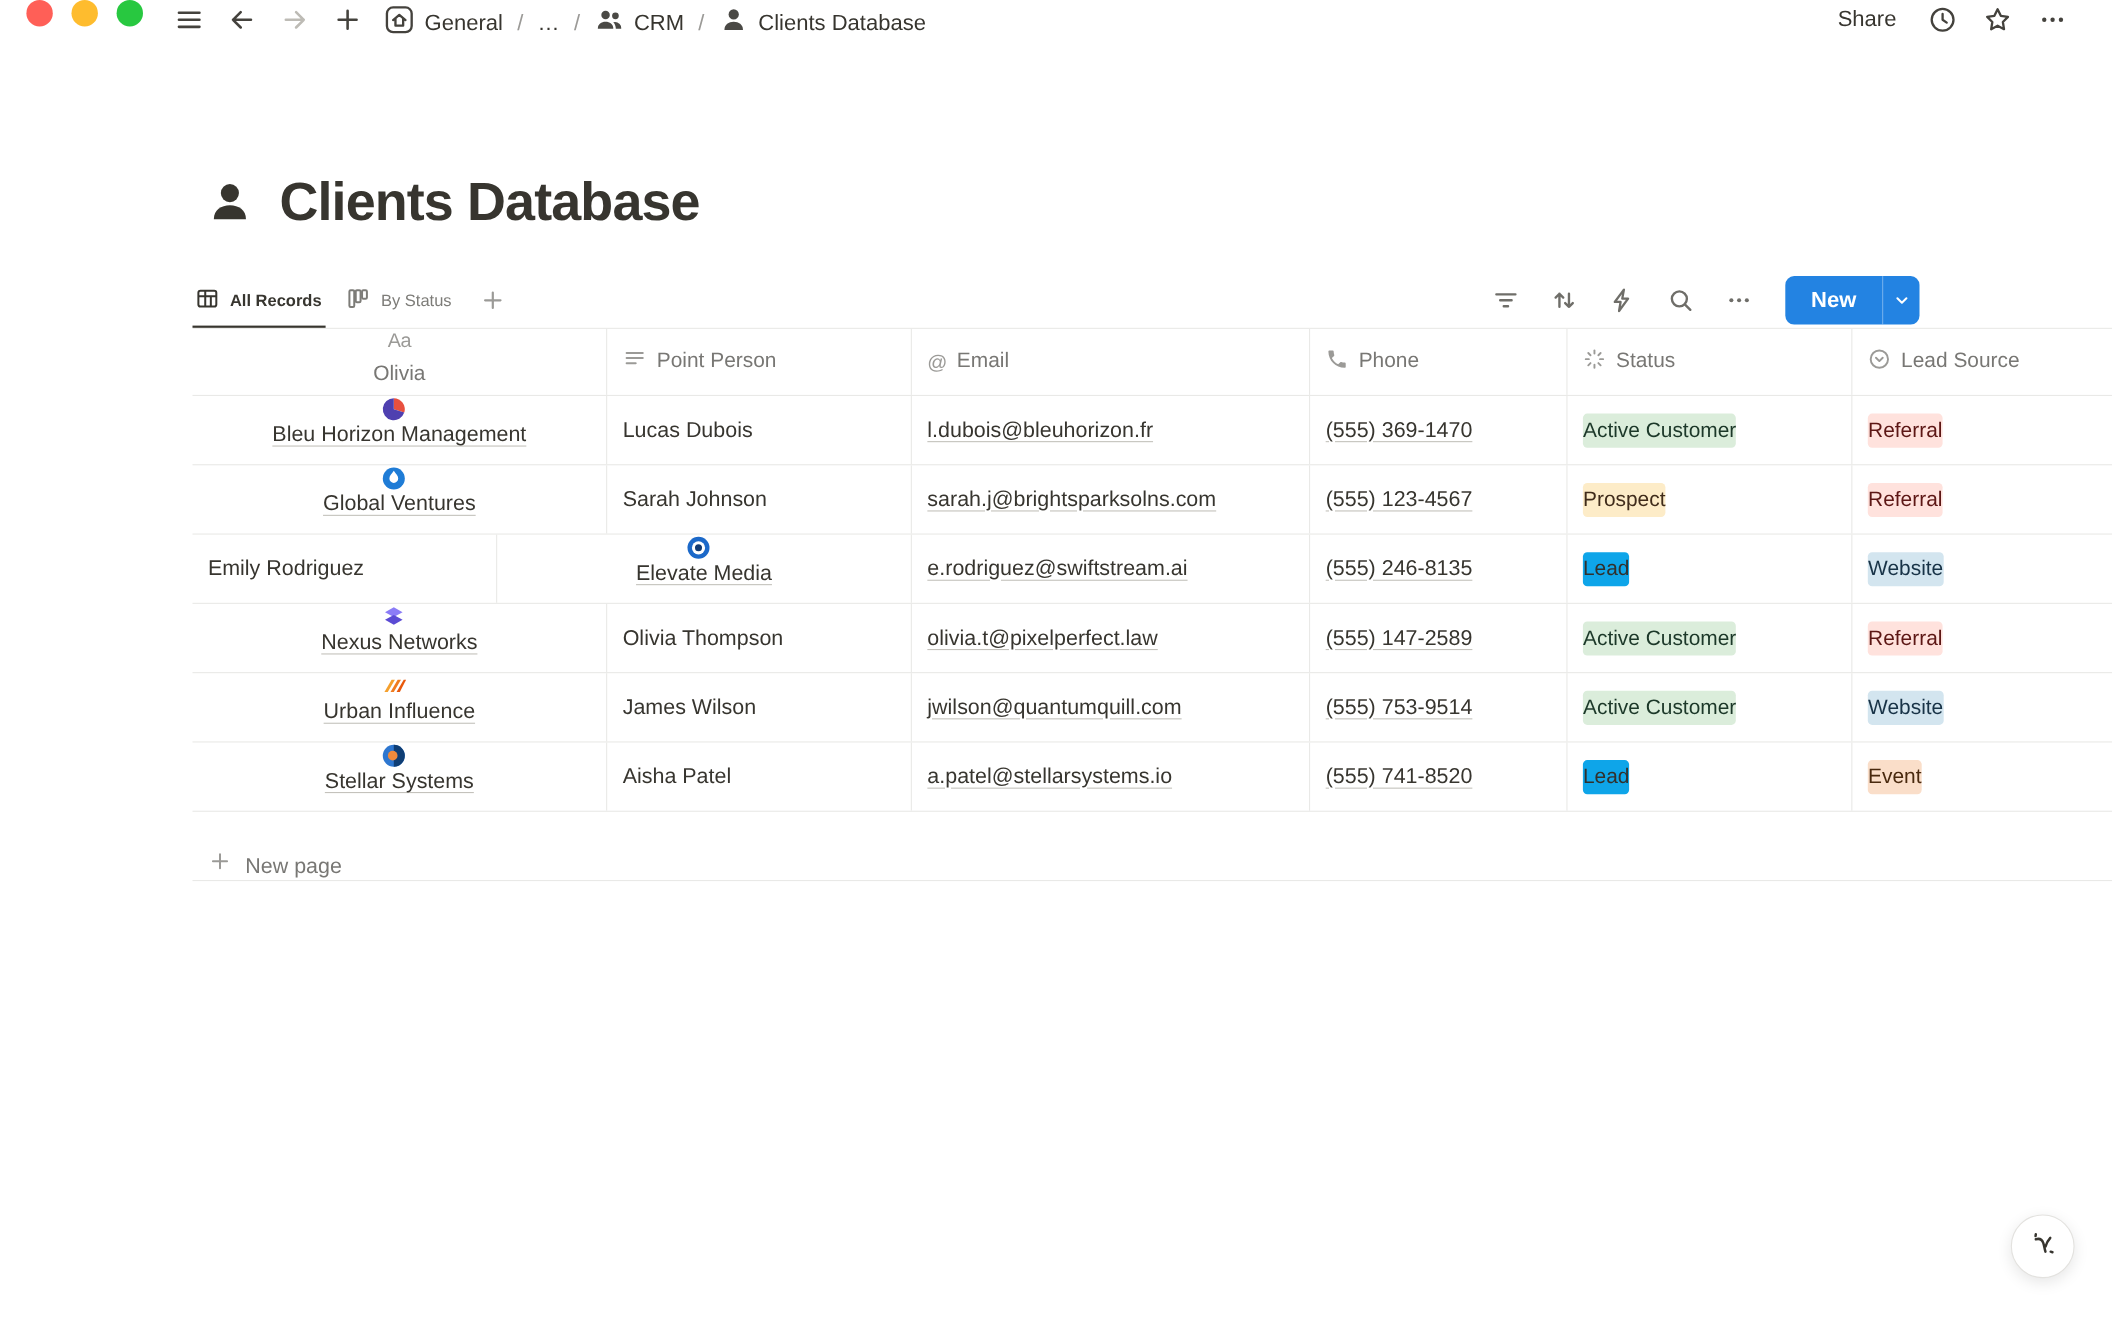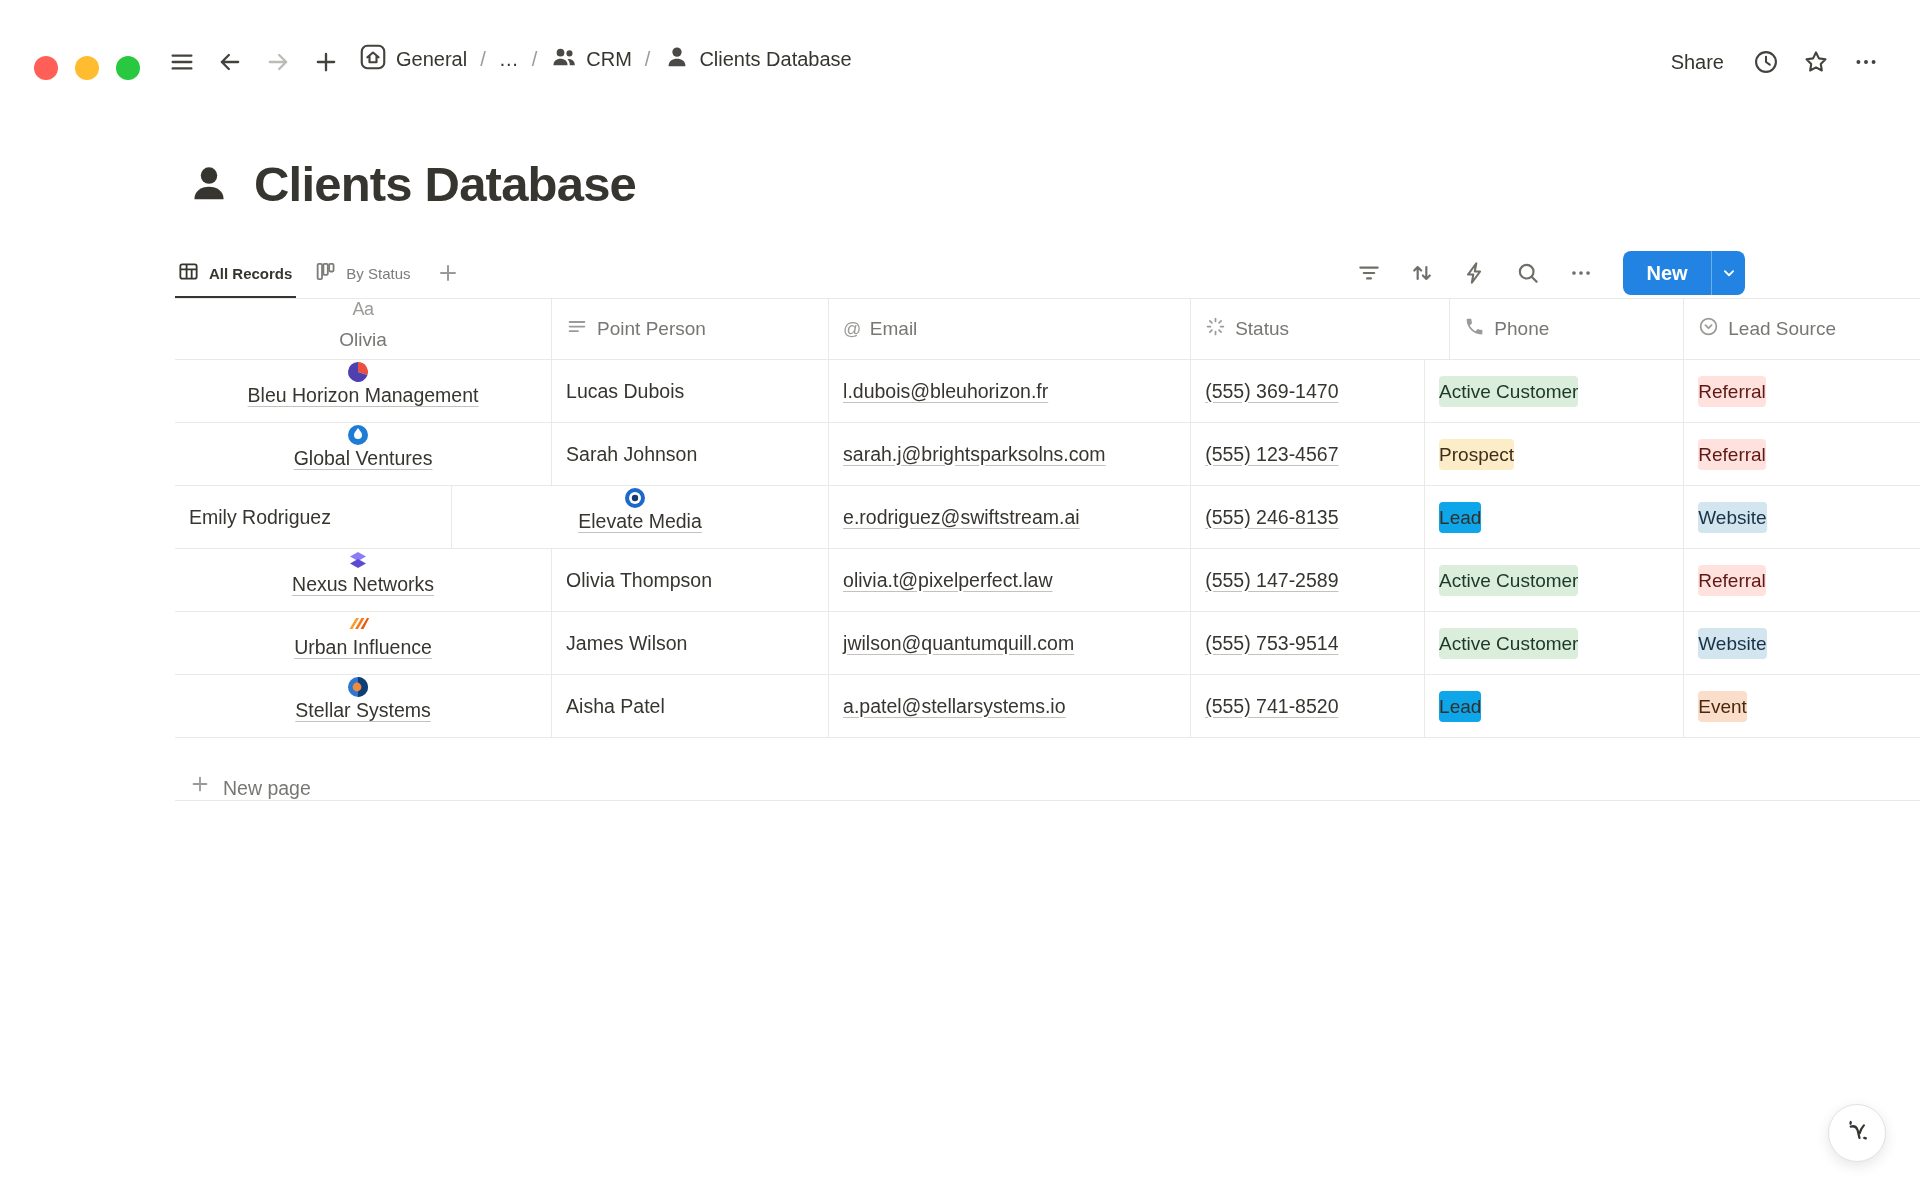--- a/index.html
+++ b/index.html
@@ -1,20 +1,20 @@
 <!DOCTYPE html>
 <html><head>
 <meta charset="utf-8">
 <style>
   * { margin:0; padding:0; box-sizing:border-box; }
   html,body { width:1920px; height:1200px; overflow:hidden; background:#fff;
     font-family:"Liberation Sans","DejaVu Sans",sans-serif; color:#37352F; }
 
   
-  .topbar { height:80px; display:flex; align-items:flex-end; padding:0 36px 0 34px; }
+  .topbar { height:80px; display:flex; align-items:flex-start; padding:0 36px 0 24px; }
   .lights { display:flex; gap:17px; align-items:center; }
   .light { width:24px; height:24px; border-radius:50%; }
   .light.red{background:#FF5F57;} .light.yellow{background:#FEBC2E;} .light.green{background:#28C840;}
   .tb-icon { display:inline-flex; align-items:center; justify-content:center;
     width:36px; height:36px; border-radius:6px; cursor:pointer; color:#44423D; }
   .tb-icon.dim { color:#BDBBB5; }
   .tb-icon svg { display:block; }
   .tb-left-icons { display:flex; align-items:center; gap:12px; margin-left:24px; }
   .breadcrumb { display:flex; align-items:center; gap:9px; margin-left:10px; font-size:20px; }
   .crumb { display:flex; align-items:center; gap:8px; padding:3px 4px; border-radius:5px; cursor:pointer; white-space:nowrap; }
@@ -265,43 +265,43 @@
         <svg width="22" height="22" viewBox="0 0 24 24" fill="none" stroke="currentColor" stroke-width="2" stroke-linecap="round">
           <path d="M4 6.5h16M4 11.5h16M4 16.5h9"></path>
         </svg>
       </span>
       <span>Point Person</span>
     </div>
     <div class="cell hcell c2">
       <span class="aa">@</span>
       <span>Email</span>
     </div>
+    <div class="cell hcell c3">
+      <span>
+        <svg width="21" height="21" viewBox="0 0 24 24" fill="currentColor">
+          <path d="M6.6 10.8c1.5 2.8 3.8 5.1 6.6 6.6l2.2-2.2c.3-.3.7-.4 1-.2 1.1.4 2.3.6 3.6.6.6 0 1 .4 1 1V20c0 .6-.4 1-1 1C10.6 21 3 13.4 3 4c0-.6.4-1 1-1h3.5c.6 0 1 .4 1 1 0 1.2.2 2.4.6 3.6.1.3 0 .7-.2 1l-2.3 2.2z"></path>
+        </svg>
+      </span>
+      <span>Phone</span>
+    </div>
     <div class="cell hcell c4">
       <span>
         <svg width="21" height="21" viewBox="0 0 24 24" stroke="currentColor" stroke-width="2" stroke-linecap="round">
           <line x1="12" y1="3" x2="12" y2="6.2"></line>
             <line x1="12" y1="17.8" x2="12" y2="21"></line>
           <line x1="3" y1="12" x2="6.2" y2="12"></line>
             <line x1="17.8" y1="12" x2="21" y2="12"></line>
           <line x1="5.6" y1="5.6" x2="7.9" y2="7.9"></line>
             <line x1="16.1" y1="16.1" x2="18.4" y2="18.4"></line>
           <line x1="5.6" y1="18.4" x2="7.9" y2="16.1"></line>
             <line x1="16.1" y1="7.9" x2="18.4" y2="5.6"></line>
         </svg>
       </span>
       <span>Status</span>
     </div>
-    <div class="cell hcell c3">
-      <span>
-        <svg width="21" height="21" viewBox="0 0 24 24" fill="currentColor">
-          <path d="M6.6 10.8c1.5 2.8 3.8 5.1 6.6 6.6l2.2-2.2c.3-.3.7-.4 1-.2 1.1.4 2.3.6 3.6.6.6 0 1 .4 1 1V20c0 .6-.4 1-1 1C10.6 21 3 13.4 3 4c0-.6.4-1 1-1h3.5c.6 0 1 .4 1 1 0 1.2.2 2.4.6 3.6.1.3 0 .7-.2 1l-2.3 2.2z"></path>
-        </svg>
-      </span>
-      <span>Phone</span>
-    </div>
     <div class="cell hcell c5">
       <span>
         <svg width="21" height="21" viewBox="0 0 24 24" fill="none" stroke="currentColor" stroke-width="2" stroke-linecap="round" stroke-linejoin="round">
           <circle cx="12" cy="12" r="9"></circle>
           <path d="M8.5 10.5L12 14l3.5-3.5"></path>
         </svg>
       </span>
       <span>Lead Source</span>
     </div>
   </div>

